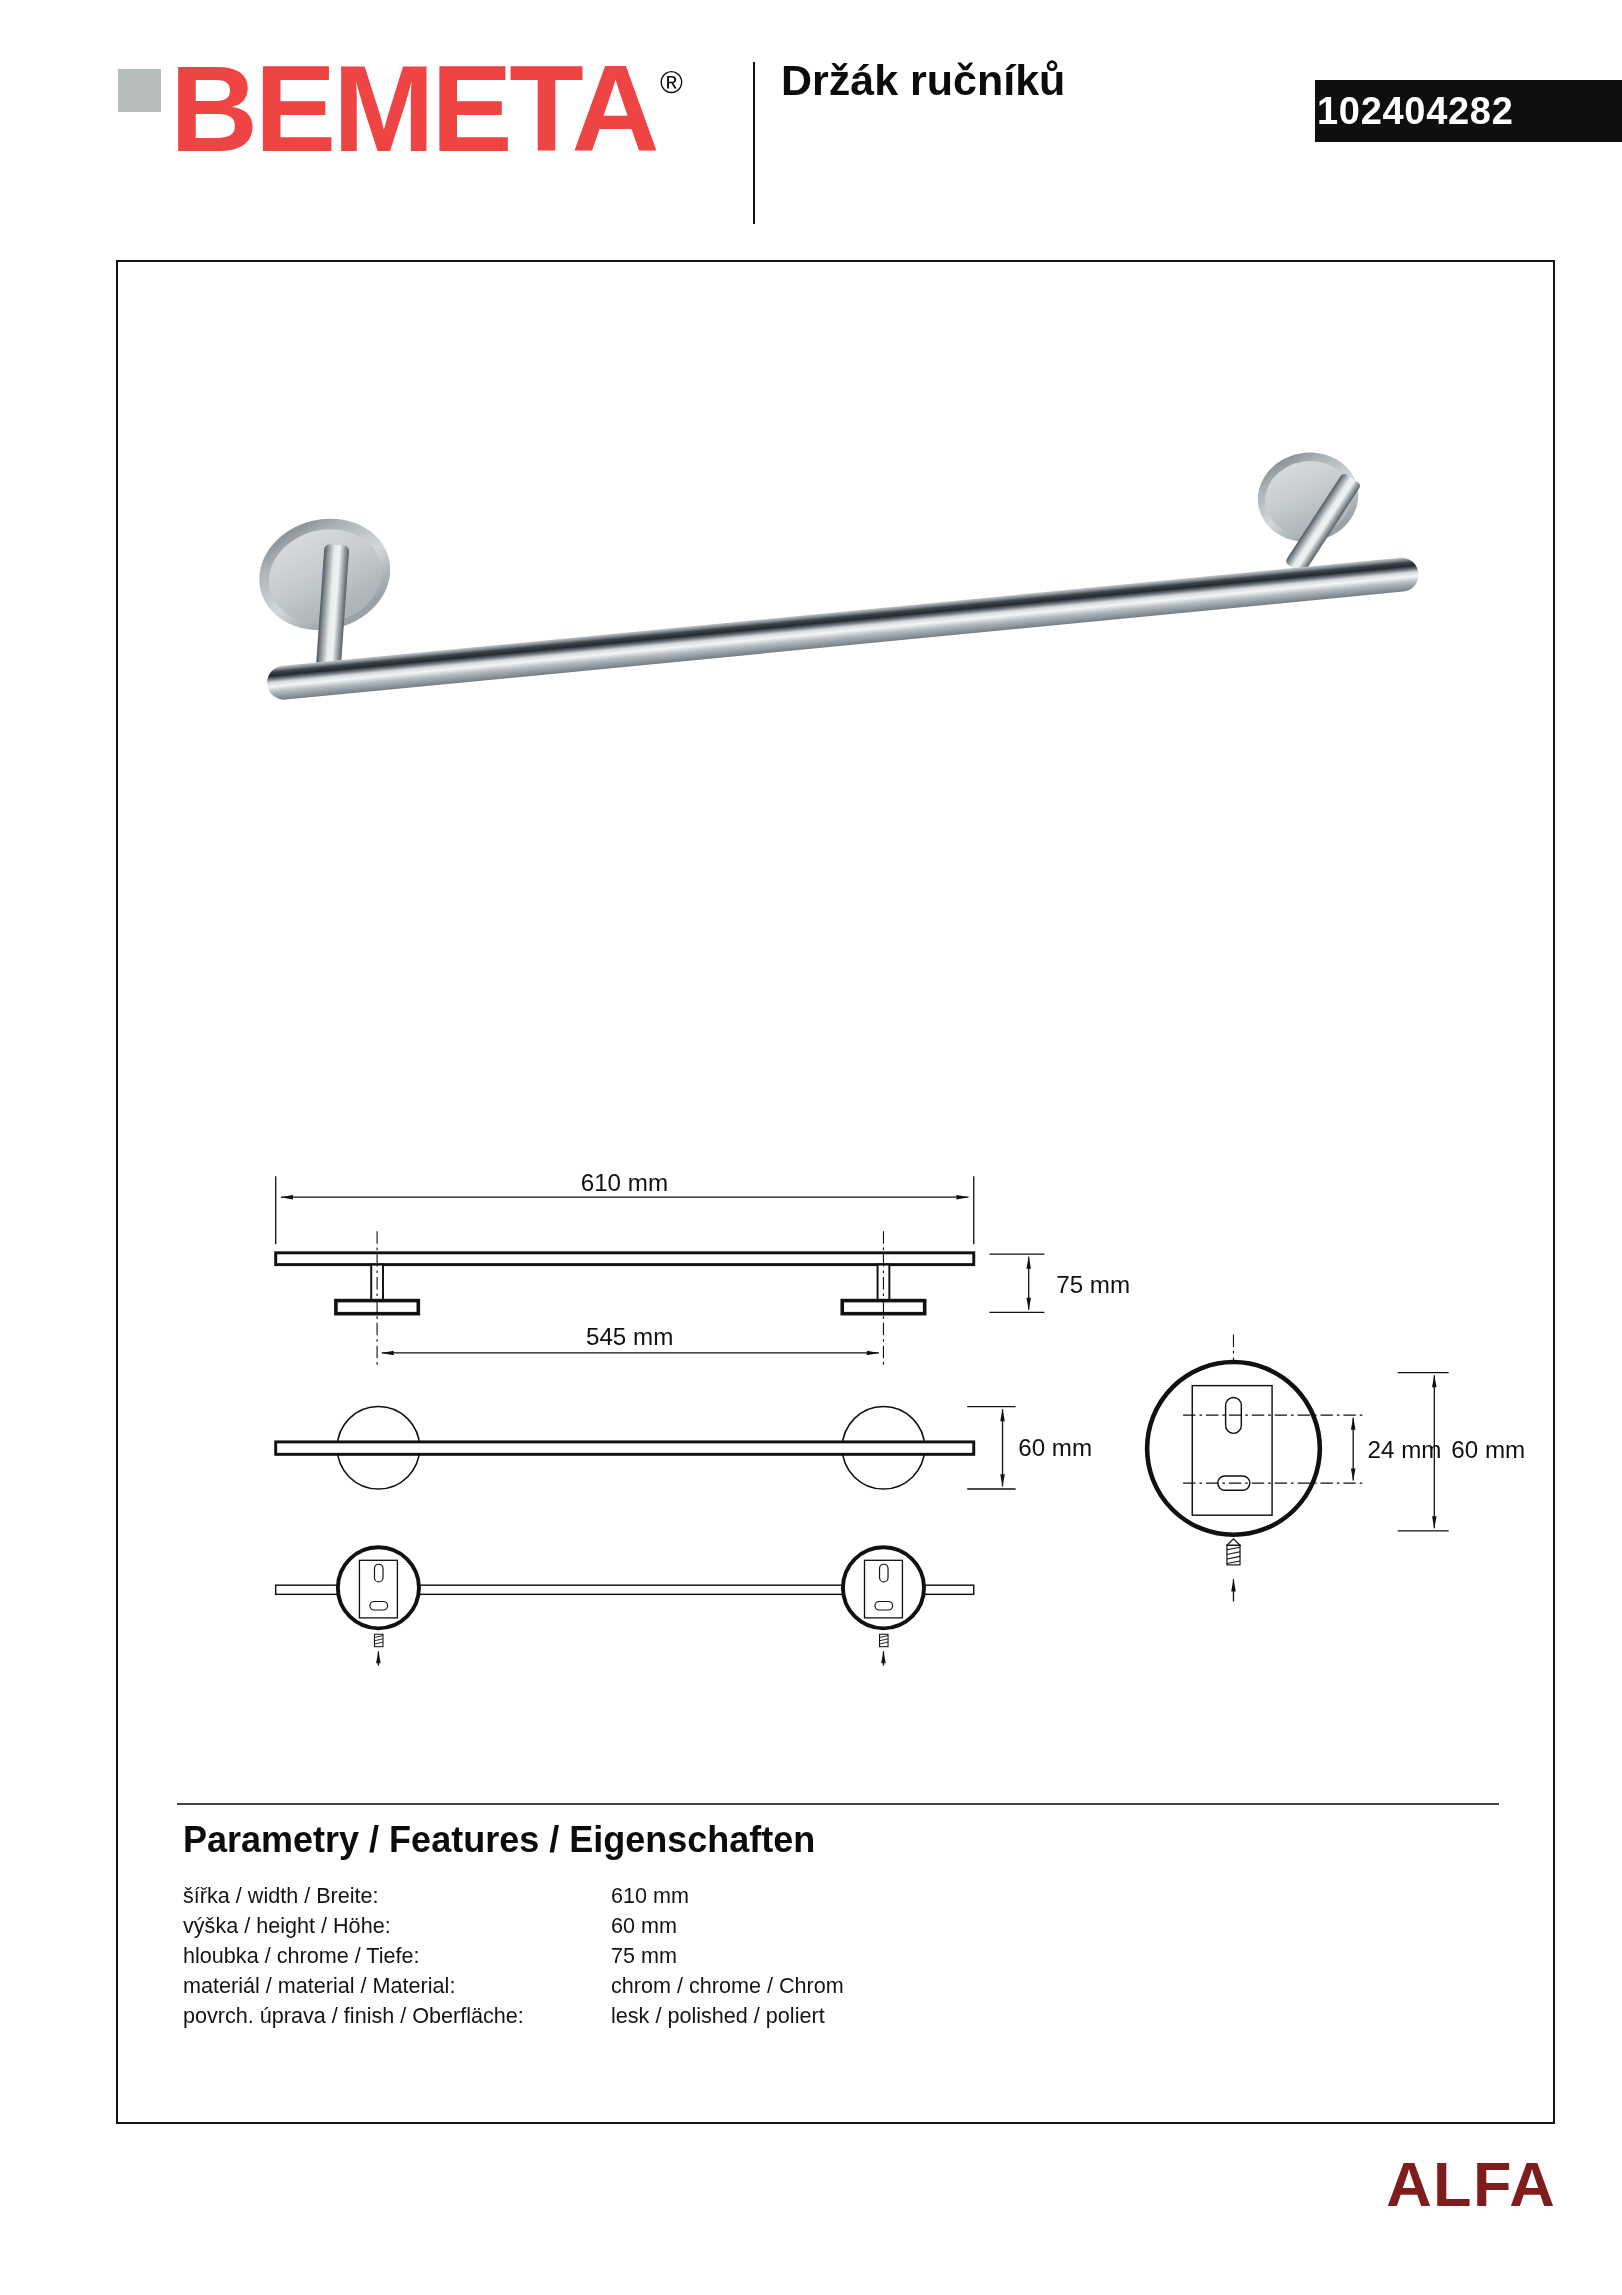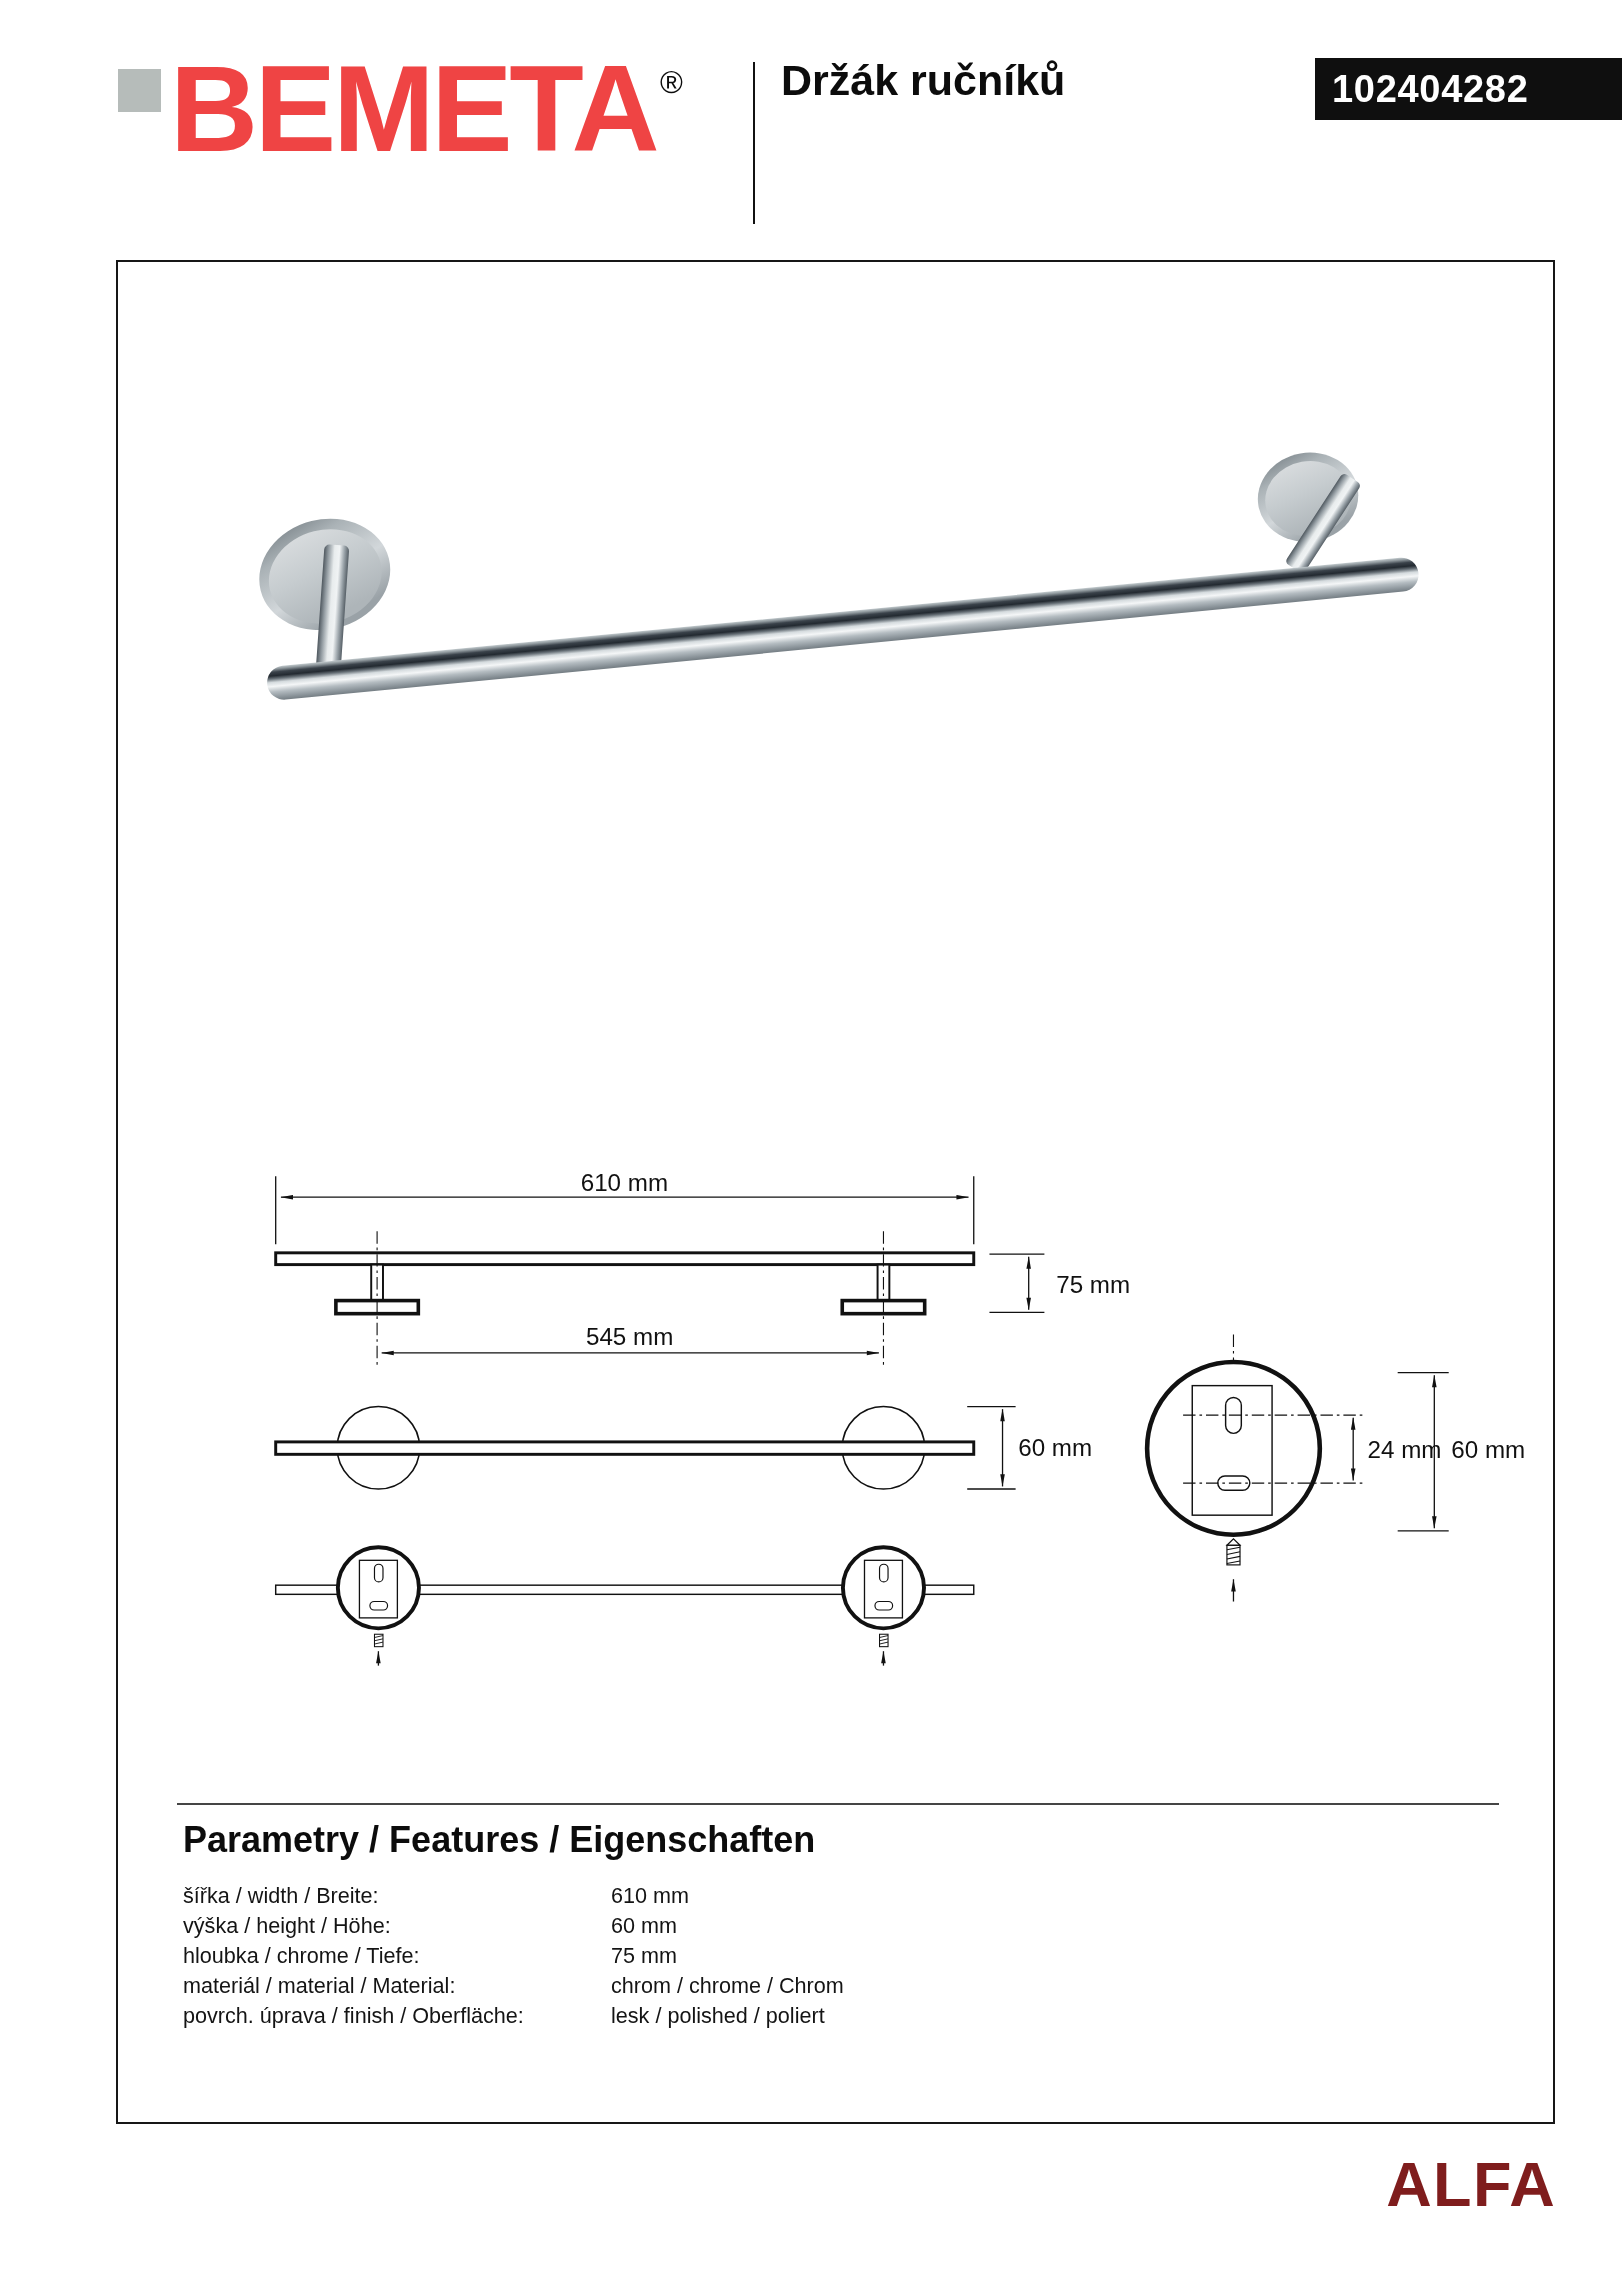--- a/index.html
+++ b/index.html
@@ -13,22 +13,22 @@
   
   .logo-square { left:118px; top:69px; width:43px; height:43px; background:#b6bcba; }
   .brand {
     left:170px; top:48px; font-size:122px; font-weight:700; line-height:1;
     letter-spacing:-3.3px; color:#ef4444; white-space:nowrap;
   }
   .registered { left:660px; top:65px; font-size:31px; font-weight:400; color:#0c0c0c; }
   .header-divider { left:753px; top:62px; width:2px; height:162px; background:#111; }
   .title-block { left:781px; top:49px; font-size:43px; font-weight:700; line-height:63px; color:#0c0c0c; white-space:nowrap; }
   .code-box {
-    left:1315px; top:58px; width:308px; height:62px; background:#0f0f0f;
-    color:#fff; font-size:38px; font-weight:700; line-height:62px; padding-left:17px;
+    left:1315px; top:80px; width:308px; height:62px; background:#0f0f0f;
+    color:#fff; font-size:38px; font-weight:700; line-height:62px; padding-left:2px;
     letter-spacing:0.7px;
   }
 
   
   .main-frame { left:116px; top:260px; width:1439px; height:1864px; border:2px solid #161616; }
 
   
   .figures { left:0; top:0; width:1623px; height:2295px; }
 
   

